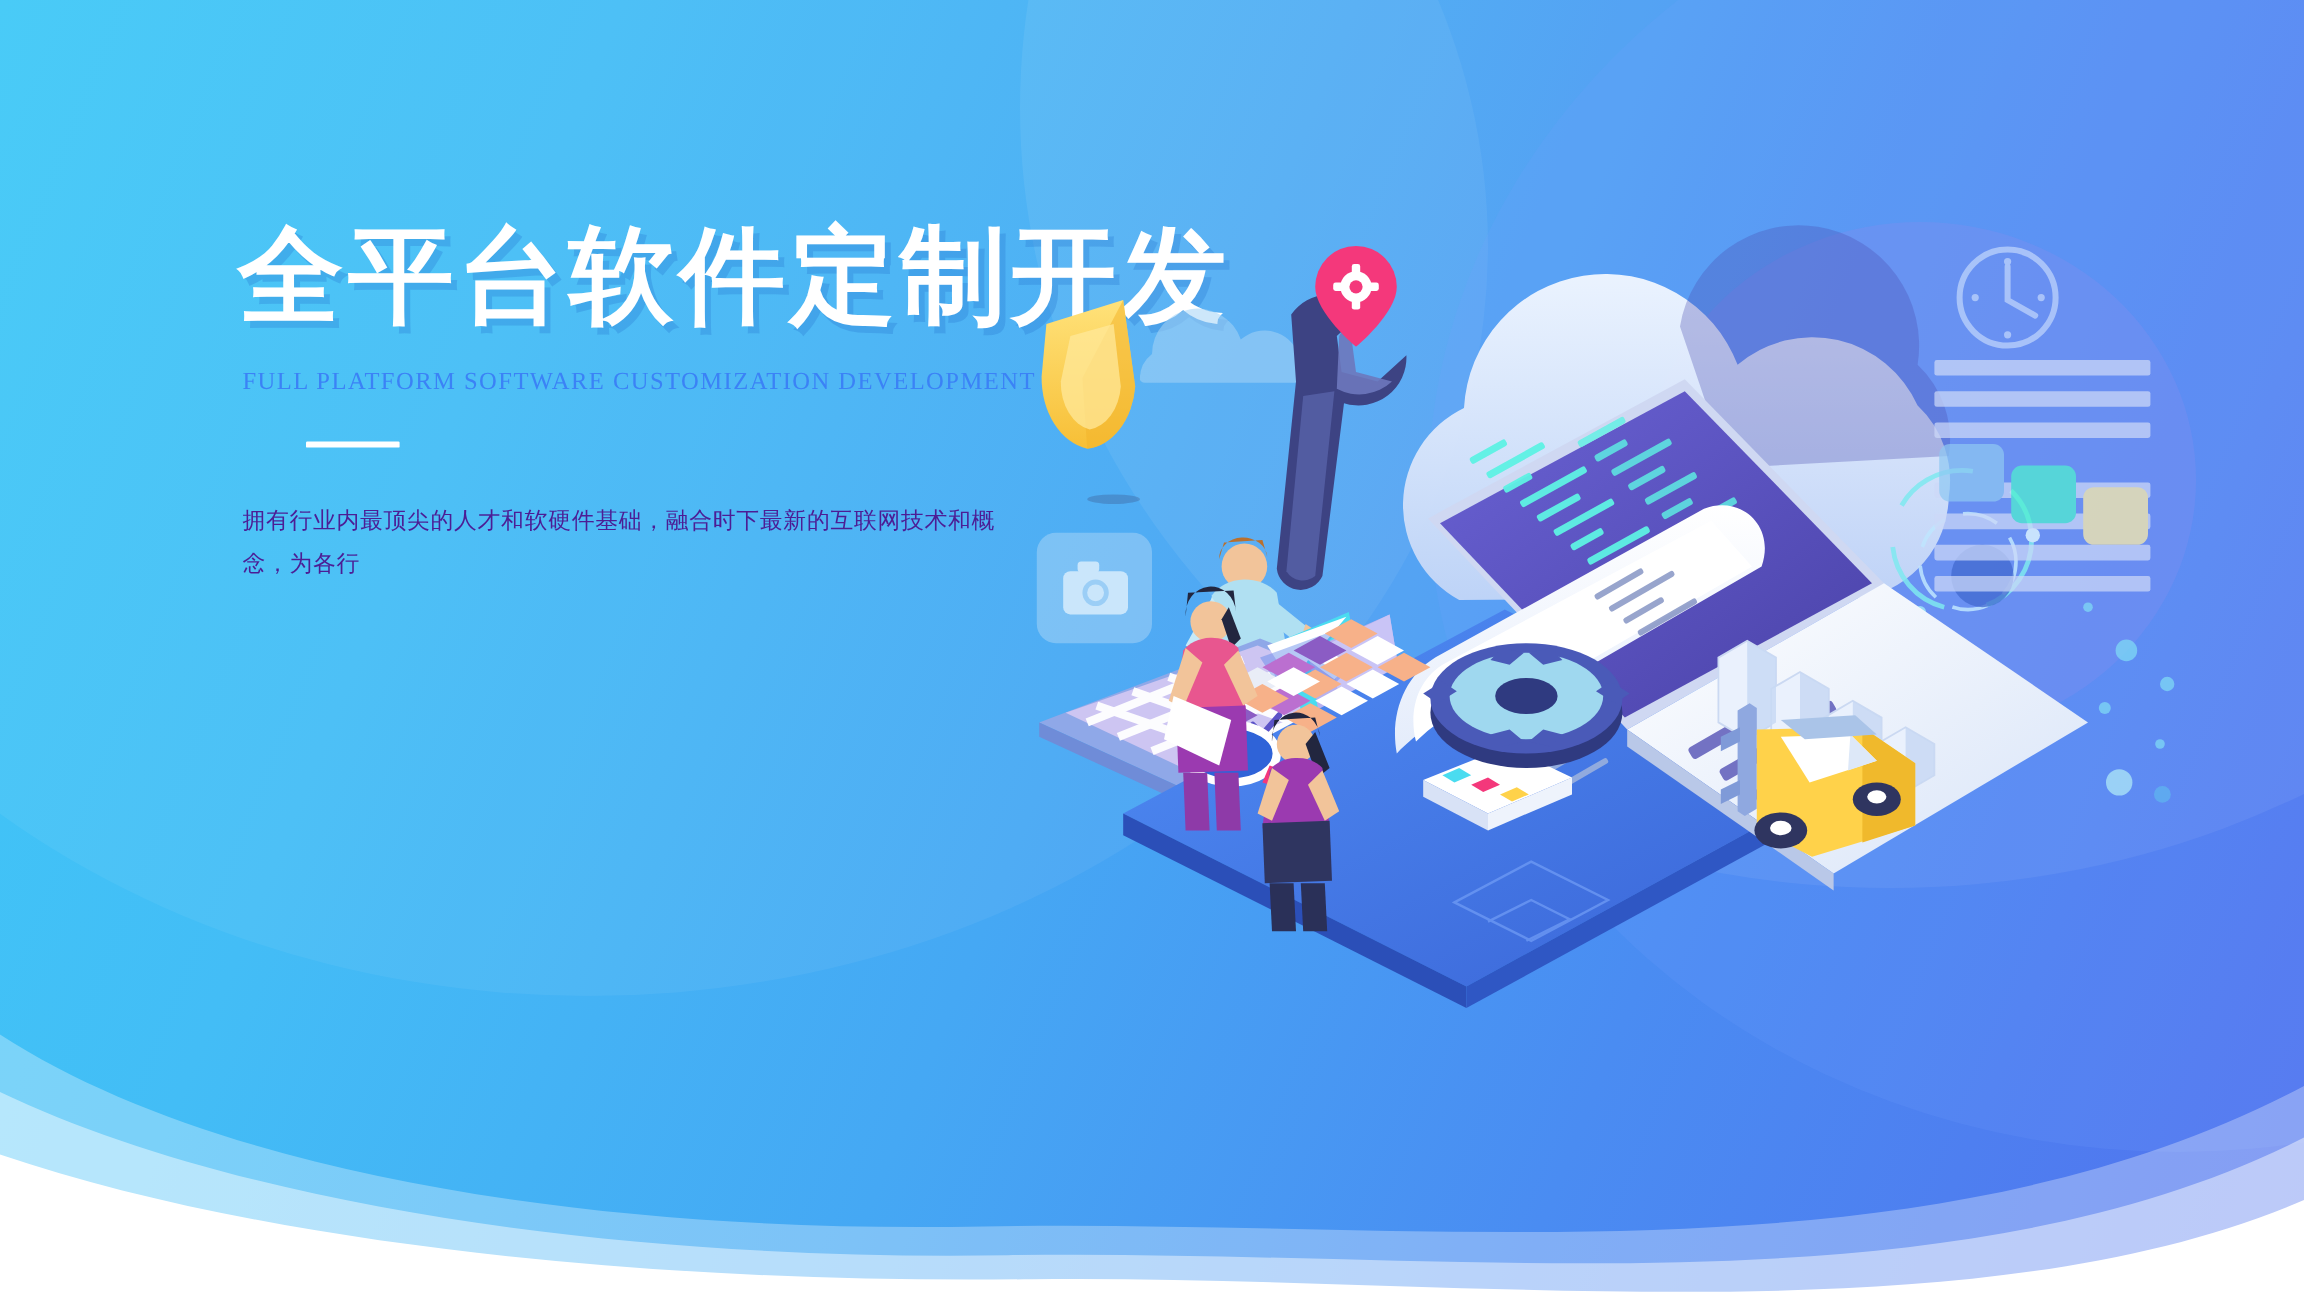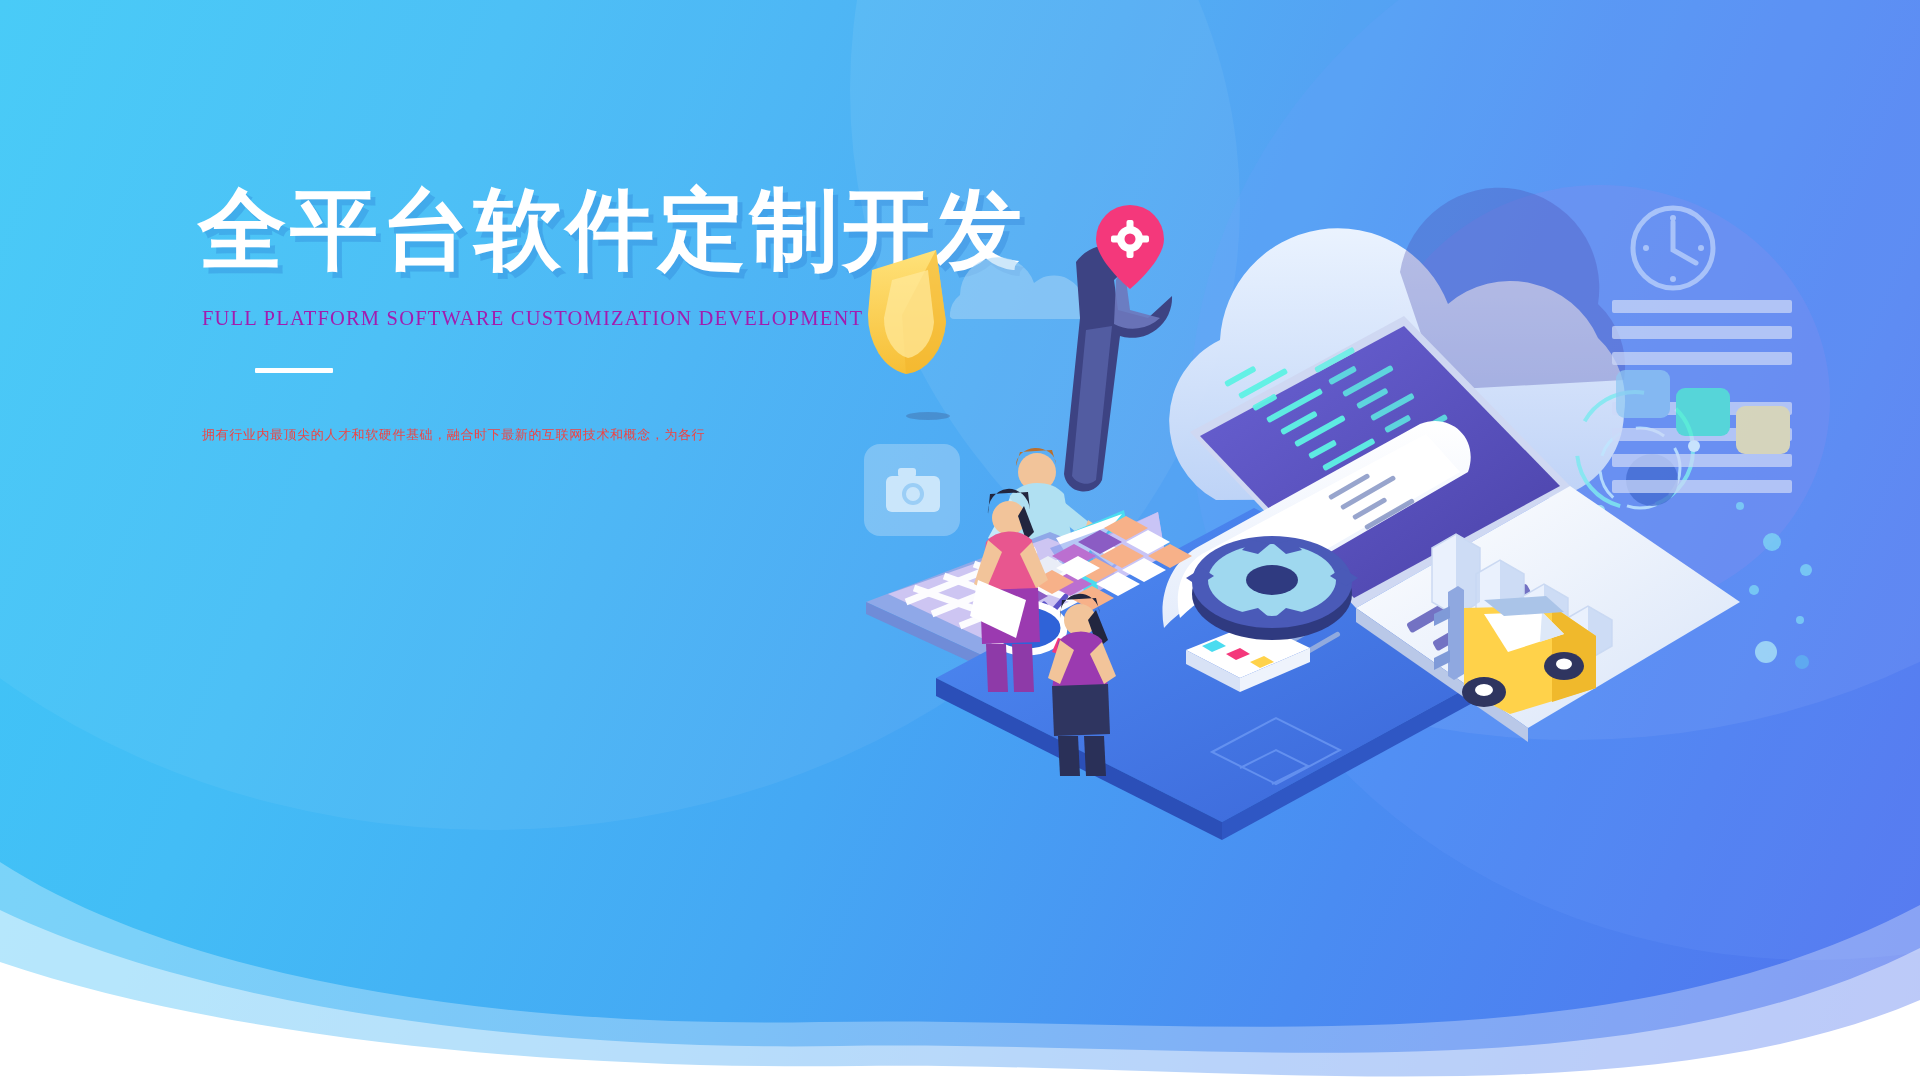--- a/index.html
+++ b/index.html
@@ -40,33 +40,33 @@
     color:#ffffff;
     letter-spacing:4px;
     margin:0;
     text-shadow:5px 6px 0 rgba(40,120,210,0.30);
     white-space:nowrap;
   }
   .subhead{
     font-family:"Liberation Serif",serif;
     font-size:20.5px;
     letter-spacing:1.2px;
-    color:#a21caf;
+    color:#3b82f6;
     margin:33px 0 0 4px;
     white-space:nowrap;
   }
   .rule{
     width:78px;height:5px;background:#ffffff;
     margin:38px 0 0 57px;border-radius:1px;
   }
   .body-copy{
     margin:44px 0 0 4px;
-    font-size:13px;
+    font-size:19px;
     line-height:36px;
-    color:#ef4444;
+    color:#4c1d95;
     letter-spacing:0.6px;
     max-width:660px;
   }
   .body-copy p{margin:0;}
 
   
   .art{position:absolute;left:840px;top:150px;width:1080px;height:620px;}
   .art svg{width:100%;height:100%;display:block;overflow:visible;}
 </style>
 </head>

